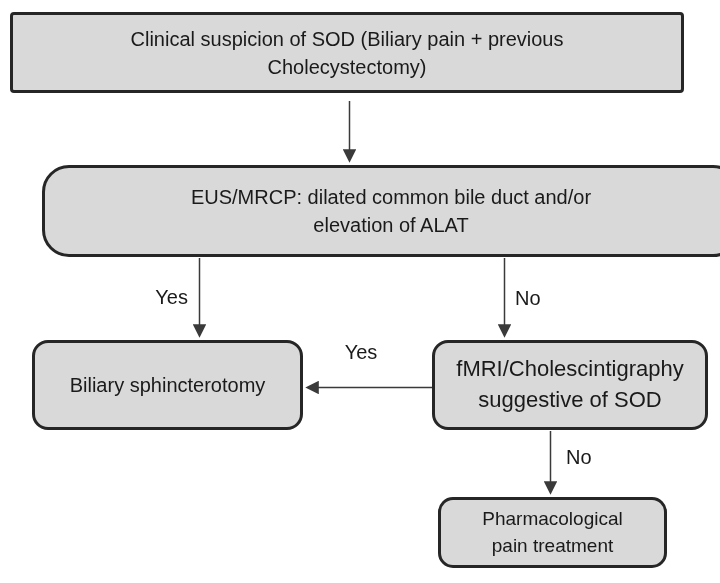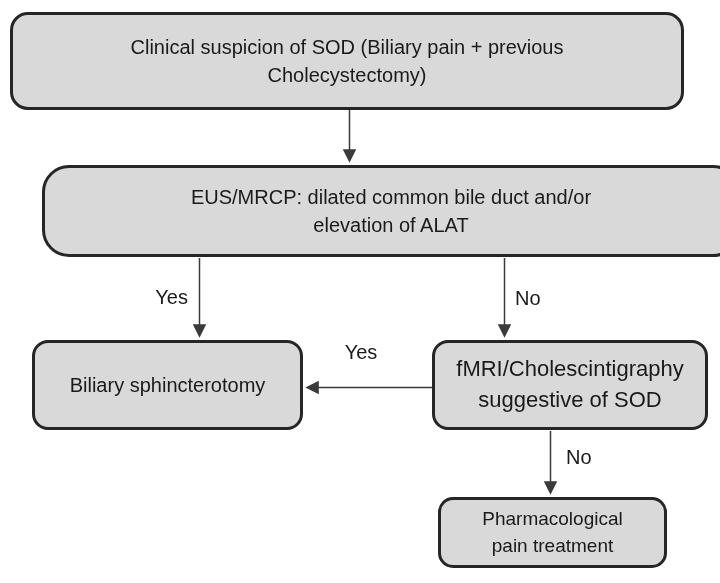--- a/index.html
+++ b/index.html
@@ -27,21 +27,21 @@
     text-align:center;
     box-sizing:border-box;
     font-size:20px;
     line-height:1.4;
   }
   .node .txt{display:block;}
   #node-clinical .txt{max-width:560px;}
   #node-eus .txt{max-width:480px;}
   #node-fmri .txt{max-width:252px;}
   #node-pharma .txt{max-width:165px;}
-  #node-clinical{left:10px;top:12px;width:674px;height:98px;border-radius:18px;}
+  #node-clinical{left:10px;top:12px;width:674px;height:81px;border-radius:4px;}
   #node-eus{left:42px;top:165px;width:698px;height:92px;border-radius:27px;}
   #node-biliary{left:32px;top:340px;width:271px;height:90px;}
   #node-fmri{left:432px;top:340px;width:276px;height:90px;font-size:22px;}
   #node-pharma{left:438px;top:497px;width:229px;height:71px;border-radius:15px;font-size:19px;}
   .edge-label{
     position:absolute;
     font-size:20px;
     line-height:1.1;
     white-space:nowrap;
   }

